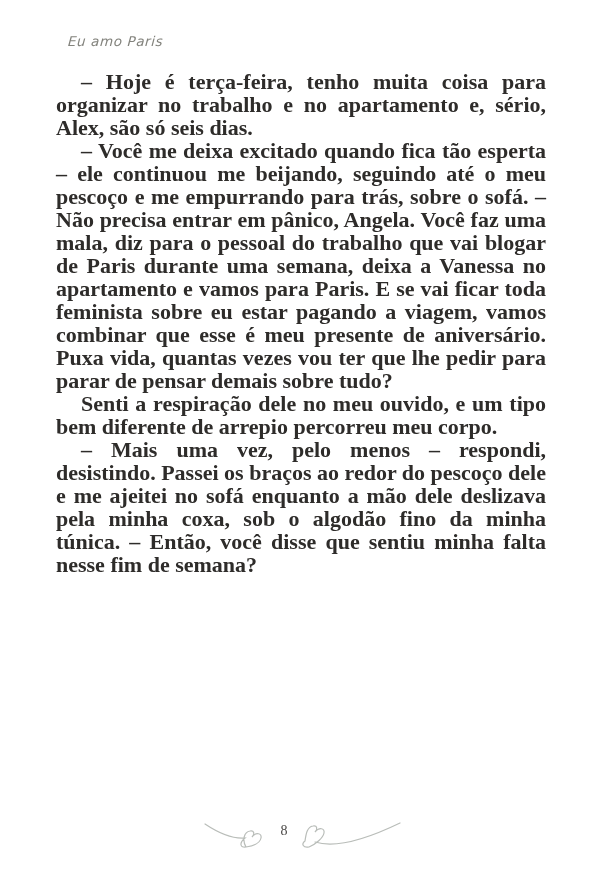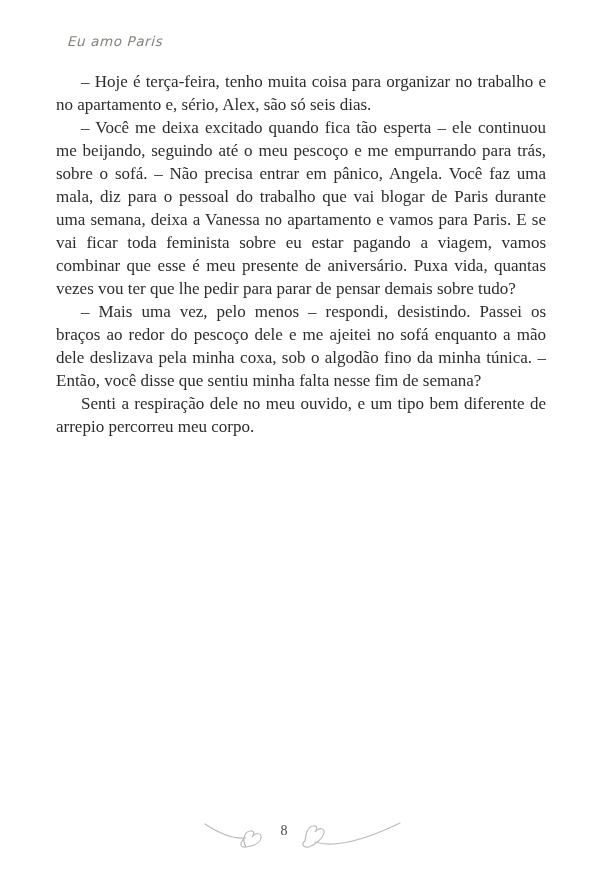--- a/index.html
+++ b/index.html
@@ -25,24 +25,25 @@
     font-size: 13.5px;
     letter-spacing: 0.6px;
     color: #83837d;
     transform: skewX(-4deg);
   }
   .body-text {
     position: absolute;
     left: 56px;
     top: 70px;
     width: 490px;
-    font-size: 17px;
+    font-size: 22px;
     line-height: 23px;
     color: #2e2c2a;
     text-align: justify;
+    font-weight: bold;
   }
   .body-text p {
     margin: 0;
     text-indent: 25px;
   }
   .page-footer {
     position: absolute;
     left: 0;
     right: 0;
     top: 817px;
@@ -65,22 +66,22 @@
 </head>
 <body>
 
 <div class="book-page">
 
   <div class="running-header">Eu amo Paris</div>
 
   <div class="body-text">
     <p>– Hoje é terça-feira, tenho muita coisa para organizar no trabalho e no apartamento e, sério, Alex, são só seis dias.</p>
     <p>– Você me deixa excitado quando fica tão esperta – ele continuou me beijando, seguindo até o meu pescoço e me empurrando para trás, sobre o sofá. – Não precisa entrar em pânico, Angela. Você faz uma mala, diz para o pessoal do trabalho que vai blogar de Paris durante uma semana, deixa a Vanessa no apartamento e vamos para Paris. E se vai ficar toda feminista sobre eu estar pagando a viagem, vamos combinar que esse é meu presente de aniversário. Puxa vida, quantas vezes vou ter que lhe pedir para parar de pensar demais sobre tudo?</p>
+    <p>Senti a respiração dele no meu ouvido, e um tipo bem diferente de arrepio percorreu meu corpo.</p>
     <p>– Mais uma vez, pelo menos – respondi, desistindo. Passei os braços ao redor do pescoço dele e me ajeitei no sofá enquanto a mão dele deslizava pela minha coxa, sob o algodão fino da minha túnica. – Então, você disse que sentiu minha falta nesse fim de semana?</p>
-    <p>Senti a respiração dele no meu ouvido, e um tipo bem diferente de arrepio percorreu meu corpo.</p>
   </div>
 
   <div class="page-footer">
 
     <svg class="flourish" width="68" height="32" viewBox="0 0 68 32" fill="none" xmlns="http://www.w3.org/2000/svg">
       <path d="M1,6 C16,16 30,21 41,20 C35,25 36,30 42,29 C38,22 40,14 46,13 C50,12 51,16 48,19 C52,14 58,15 57,20 C56,25 49,28 42,29" stroke="#b9bdb9" stroke-width="1.2" stroke-linecap="round" fill="none"></path>
     </svg>
 
     <span class="page-number">8</span>
 

